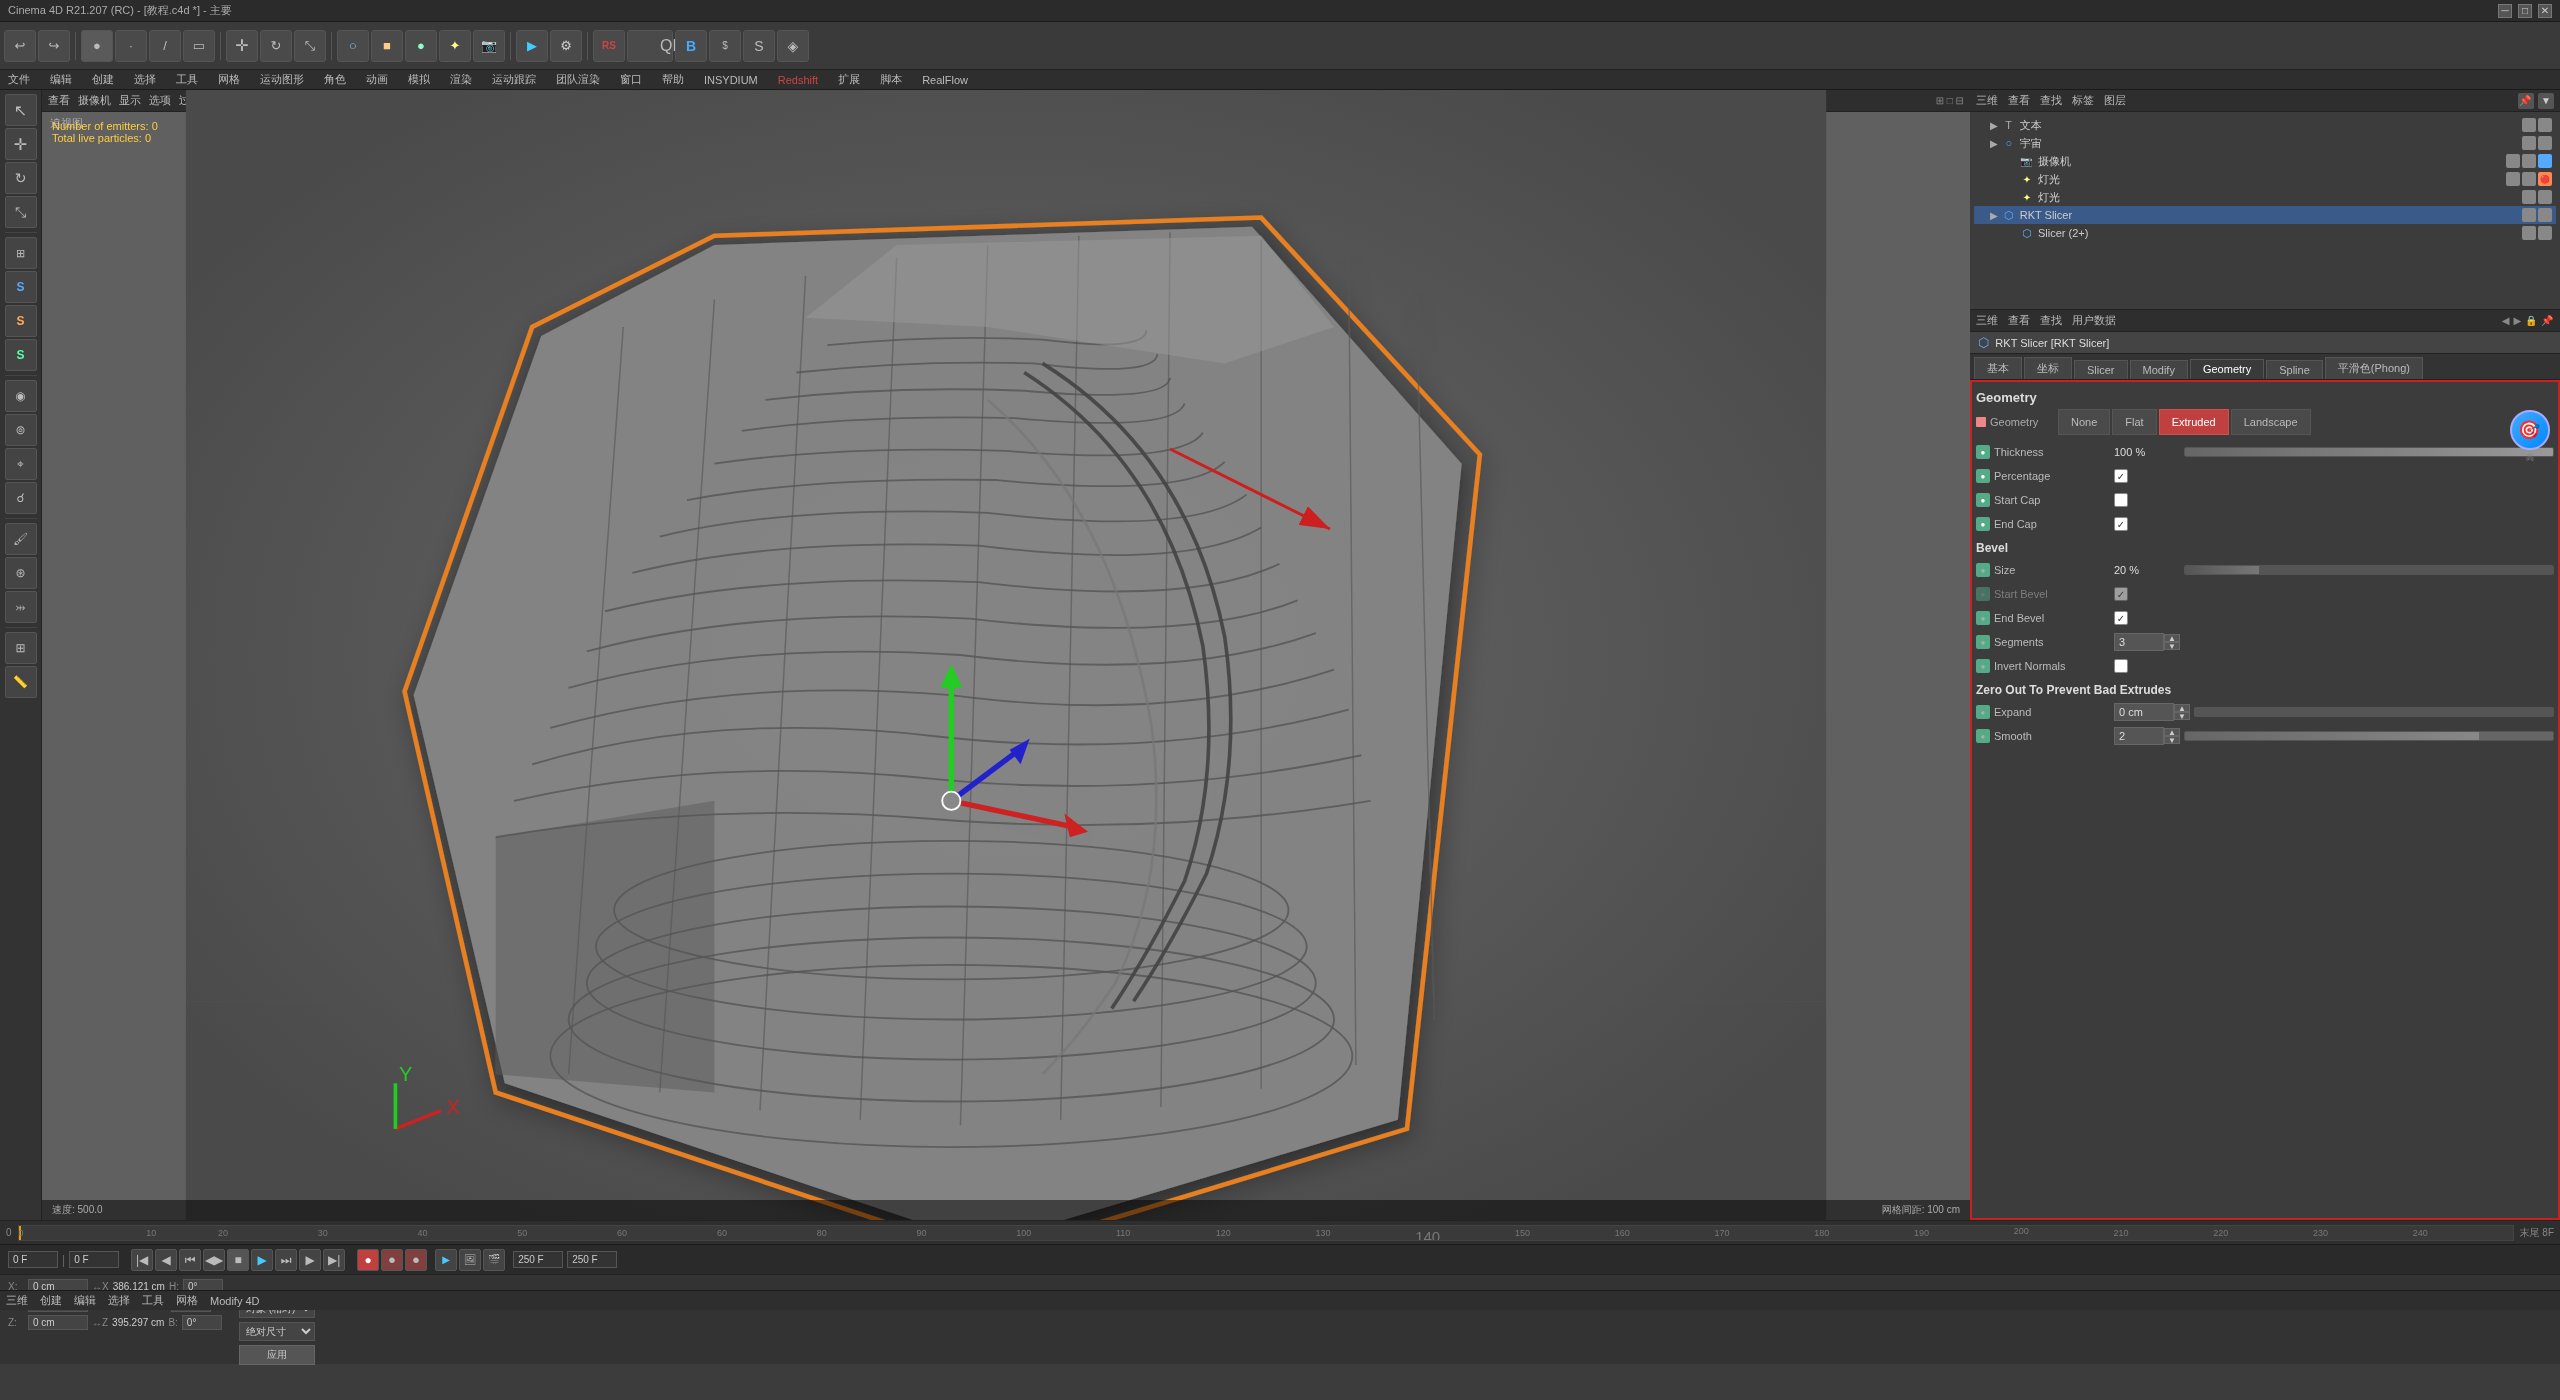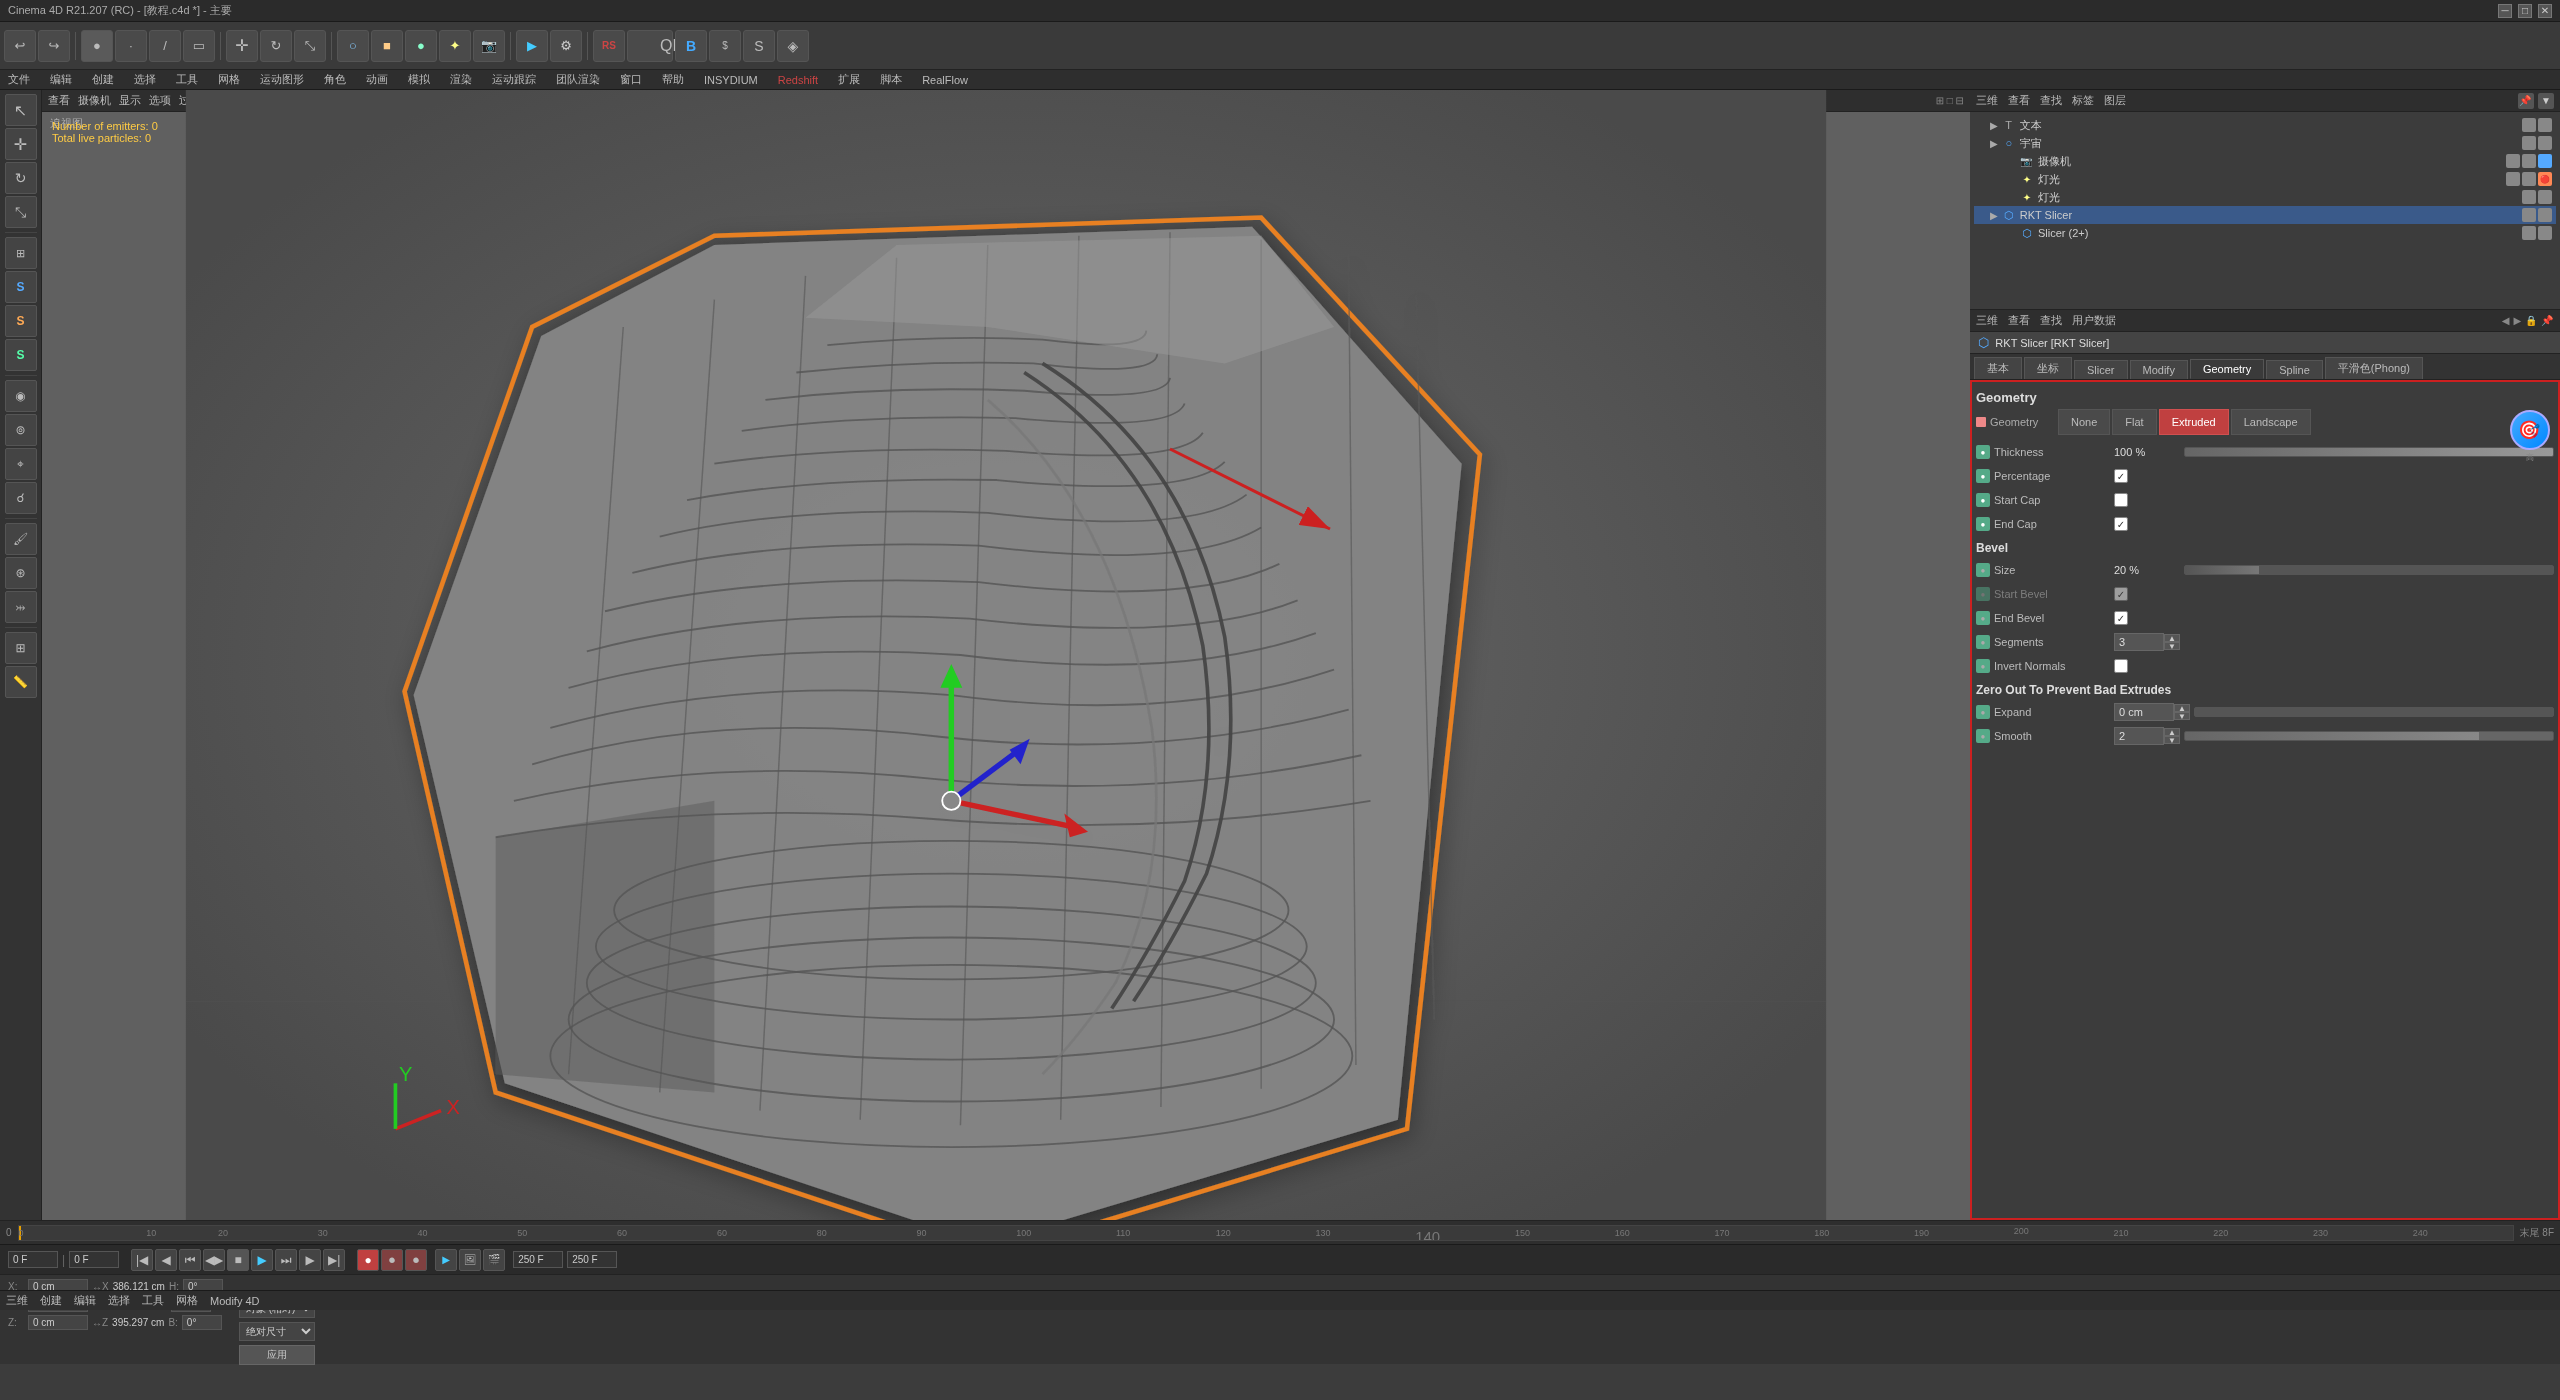--- a/index.html
+++ b/index.html
@@ -609,20 +609,24 @@
 
     <svg style="position:absolute; top:30%; left:58%; width:200px; height:120px; pointer-events:none;">
       <defs>
         <marker id="arrowhead" markerWidth="10" markerHeight="7" refX="10" refY="3.5" orient="auto">
           <polygon points="0 0, 10 3.5, 0 7" fill="#cc2020"></polygon>
         </marker>
       </defs>
       <line x1="10" y1="20" x2="170" y2="100" stroke="#cc2020" stroke-width="3" marker-end="url(#arrowhead)"></line>
     </svg>
 
+    <div style="position:absolute;bottom:0;left:0;right:0;height:20px;background:rgba(0,0,0,0.5);display:flex;align-items:center;padding:0 10px;font-size:10px;color:#aaa;justify-content:space-between;">
+      <span>速度: 500.0</span>
+      <span>网格间距: 100 cm</span>
+    </div>
   </div>
 
   <div id="right-col">
 
     <div id="obj-manager">
       <div id="obj-manager-header">
         <span style="color:#bbb;cursor:pointer;">三维</span>
         <span style="color:#bbb;cursor:pointer;">查看</span>
         <span style="color:#bbb;cursor:pointer;">查找</span>
         <span style="color:#bbb;cursor:pointer;">标签</span>

